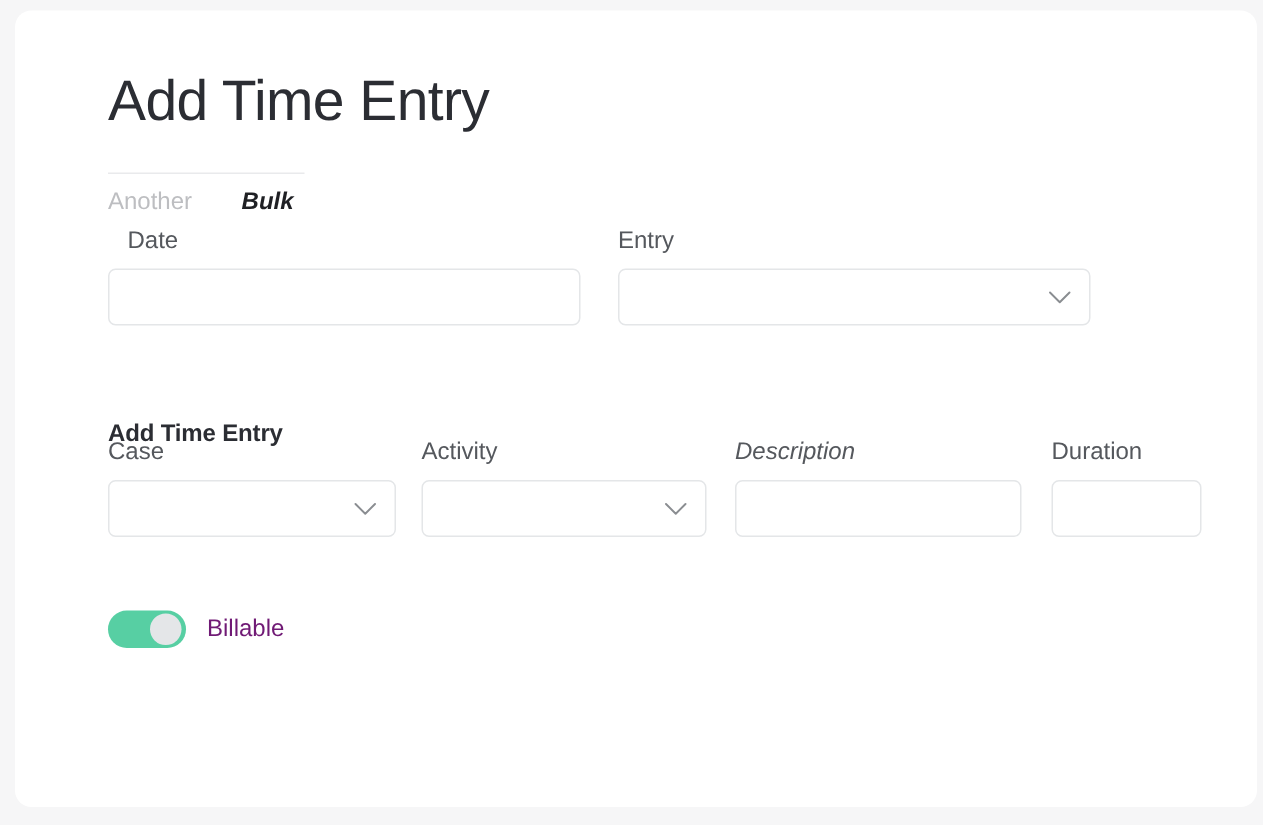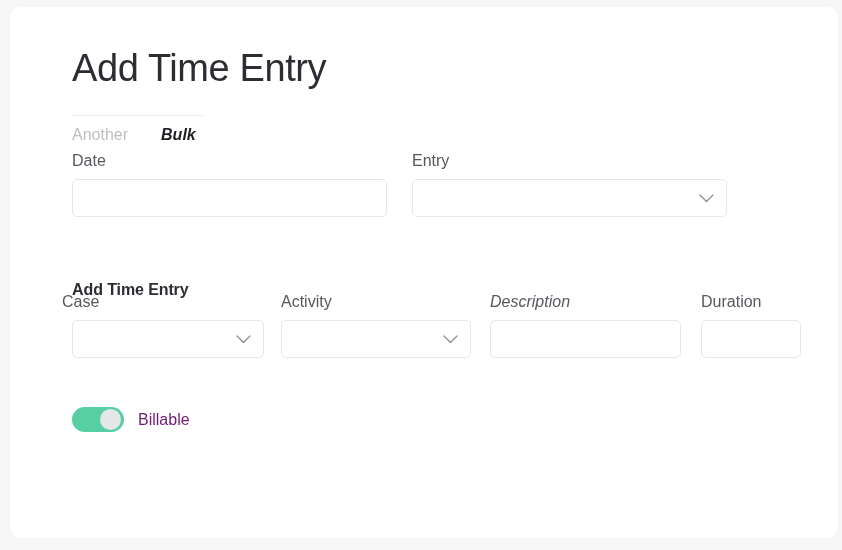--- a/index.html
+++ b/index.html
@@ -189,35 +189,35 @@
     <div class="page-title">Add Time Entry</div>
 
     <div class="tabs-wrap">
       <div class="tabs-rule"></div>
       <div class="tabs">
         <div class="tab inactive">Another</div>
         <div class="tab active">Bulk</div>
       </div>
     </div>
 
-    <div class="field-label" style="left:10px; top:120px;">Date</div>
+    <div class="field-label" style="left:23px; top:120px;">Date</div>
     <div class="control" style="left:10px; top:148px; width:315px;"></div>
 
     <div class="field-label" style="left:350px; top:120px;">Entry</div>
     <div class="control select" style="left:350px; top:148px; width:315px;">
       <span class="chev">
         <svg width="15" height="9" viewBox="0 0 15 9" fill="none">
           <path d="M1 1 L7.5 7.5 L14 1" stroke="#8a8d91" stroke-width="1.3" stroke-linecap="round" stroke-linejoin="round"></path>
         </svg>
       </span>
     </div>
 
     <div class="section-heading">Add Time Entry</div>
 
-    <div class="field-label" style="left:0; top:261px;">Case</div>
+    <div class="field-label" style="left:10px; top:261px;">Case</div>
     <div class="control select" style="left:10px; top:289px; width:192px;">
       <span class="chev">
         <svg width="15" height="9" viewBox="0 0 15 9" fill="none">
           <path d="M1 1 L7.5 7.5 L14 1" stroke="#8a8d91" stroke-width="1.3" stroke-linecap="round" stroke-linejoin="round"></path>
         </svg>
       </span>
     </div>
 
     <div class="field-label" style="left:219px; top:261px;">Activity</div>
     <div class="control select" style="left:219px; top:289px; width:190px;">

